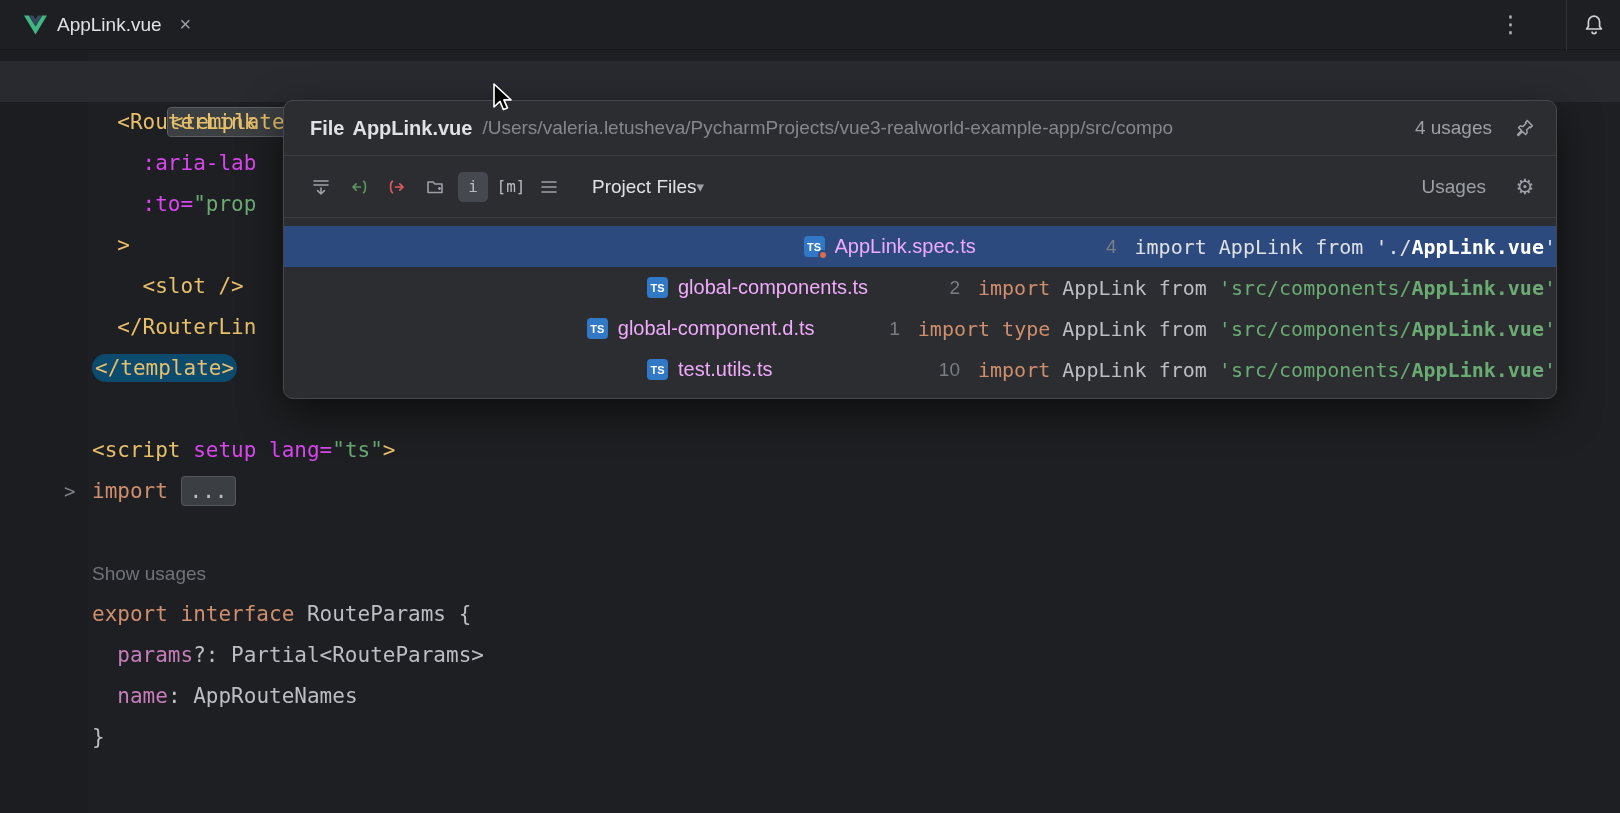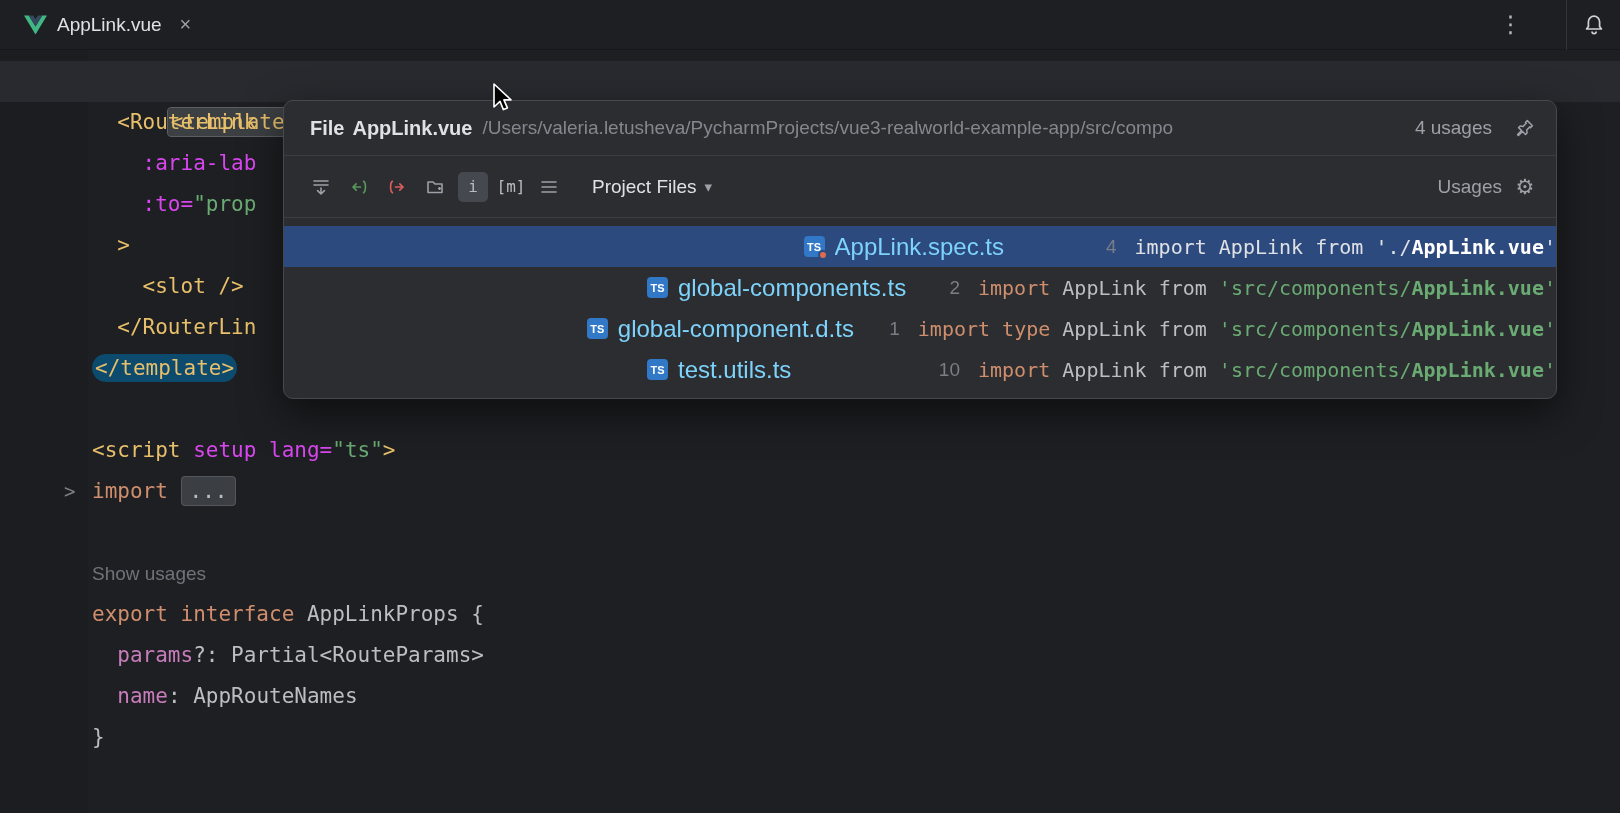--- a/index.html
+++ b/index.html
@@ -62,37 +62,37 @@
   .file-label, .file-name { color:#dfe1e5; font-size:20px; font-weight:bold; white-space:pre; }
   .file-name { margin-left:8px; }
   .file-path { color:#84878e; font-size:19px; margin-left:10px; flex:1; white-space:nowrap;
     overflow:hidden; }
   .usages-count { color:#9da0a8; font-size:19px; margin:0 18px 0 14px; white-space:nowrap; }
   .icon-btn { width:30px; height:30px; border-radius:5px; display:flex; align-items:center;
     justify-content:center; cursor:pointer; color:#9da0a8; flex:none; }
   .icon-btn.toggled { background:#45484e; }
   .popup-toolbar { height:62px; display:flex; align-items:center; padding:0 16px 0 22px; gap:8px;
     border-bottom:1px solid #3b3d42; }
-  .scope { display:flex; align-items:center; gap:8px; margin-left:20px; cursor:pointer; }
+  .scope { display:flex; align-items:center; gap:0; margin-left:20px; cursor:pointer; }
   .scope-label { color:#dfe1e5; font-size:19px; }
   .chev { color:#9da0a8; font-size:15px; }
   .toolbar-spacer { flex:1; }
-  .usages-label { color:#9da0a8; font-size:19px; }
+  .usages-label { color:#9da0a8; font-size:19px; margin-right:16px; }
   .gear { font-size:21px; }
   .mono-badge { font-family:"DejaVu Sans Mono",monospace; font-size:16px; color:#b7bac0; }
 
   .popup-rows { padding:8px 0; }
   .usage-row { height:41px; display:flex; align-items:center; padding-left:24px; cursor:pointer;justify-content:flex-end; }
   .usage-row.selected { background:#2d4a7f; }
   .ts-icon { position:relative; width:21px; height:21px; border-radius:4px; background:#3178c6;
     color:#fff; font-size:11px; font-weight:bold; display:flex; align-items:center;
     justify-content:center; flex:none; }
   .test-badge { position:absolute; right:-3px; bottom:-3px; width:10px; height:10px;
     border-radius:50%; background:#dd6b4d; border:2px solid #2d4a7f; }
-  .row-file { margin-left:10px; width:240px; color:#7dd3fc; font-size:24px; white-space:nowrap;
+  .row-file { margin-left:10px; width:240px; color:#f0abfc; font-size:20px; white-space:nowrap;
     overflow:hidden; }
   .row-count { width:42px; text-align:right; color:#7a7e85; font-size:19px; }
   .row-code { margin-left:18px; font-family:"DejaVu Sans Mono",monospace; font-size:20px;
     white-space:pre; overflow:hidden; }
 
   
   .cursor { position:absolute; left:492px; top:83px; z-index:300; pointer-events:none; }
 
   svg { display:block; }
 </style>
@@ -139,21 +139,21 @@
         <div class="line"><span class="tok-plain">    </span><span class="tok-attr">:to=</span><span class="tok-str">"prop</span></div>
         <div class="line"><span class="tok-plain">  </span><span class="tok-tag">&gt;</span></div>
         <div class="line"><span class="tok-plain">    </span><span class="tok-tag">&lt;slot /&gt;</span></div>
         <div class="line"><span class="tok-plain">  </span><span class="tok-tag">&lt;/RouterLin</span></div>
         <div class="line"><span class="tok-tag tok-box2">&lt;/template&gt;</span></div>
         <div class="line"></div>
         <div class="line"><span class="tok-tag">&lt;script</span><span class="tok-attr"> setup lang=</span><span class="tok-str">"ts"</span><span class="tok-tag">&gt;</span></div>
         <div class="line"><span class="tok-kw">import </span><span class="tok-fold">...</span></div>
         <div class="line"></div>
         <div class="line"><span class="tok-inlay">Show usages</span></div>
-        <div class="line"><span class="tok-kw">export interface </span><span class="tok-plain">AppLinkProps {</span></div>
+        <div class="line"><span class="tok-kw">export interface </span><span class="tok-plain">RouteParams {</span></div>
         <div class="line"><span class="tok-plain">  </span><span class="tok-field">params</span><span class="tok-plain">?: Partial&lt;RouteParams&gt;</span></div>
         <div class="line"><span class="tok-plain">  </span><span class="tok-field">name</span><span class="tok-plain">: AppRouteNames</span></div>
         <div class="line"><span class="tok-plain">}</span></div>
       </div>
   </div>
 </div>
 
 <div class="popup">
   <div class="popup-header">
     <span class="file-label">File</span>

